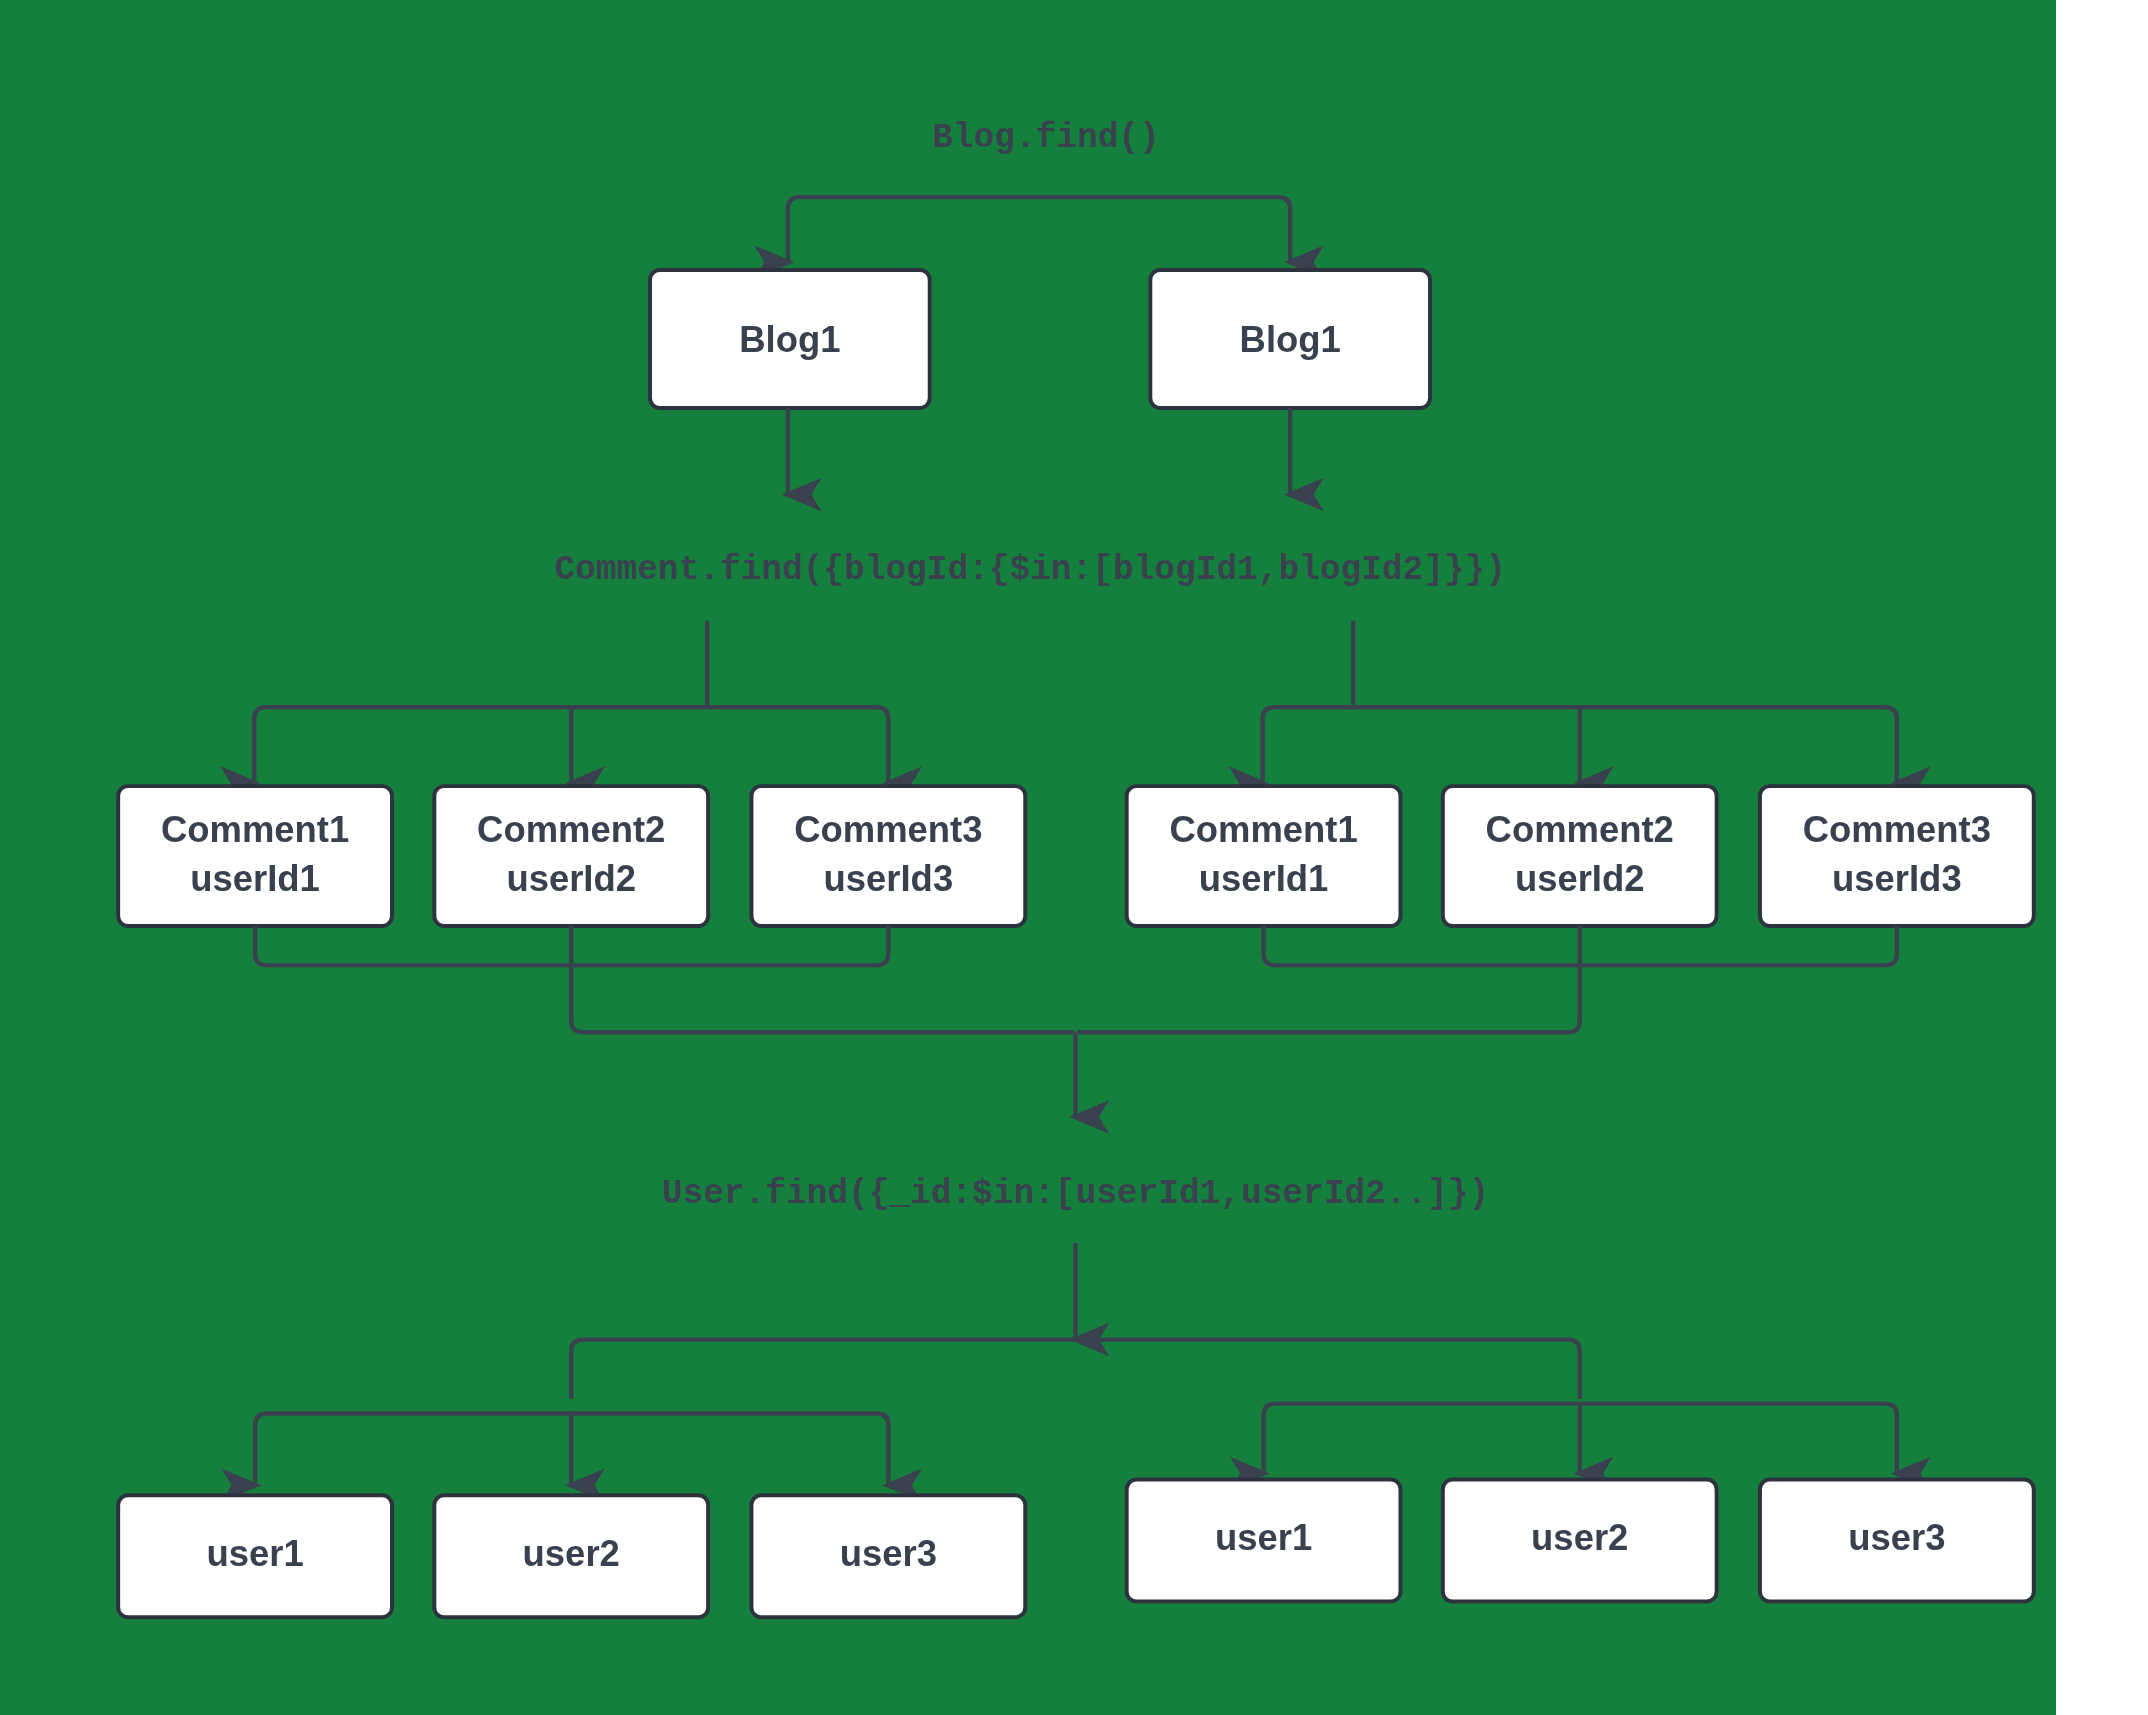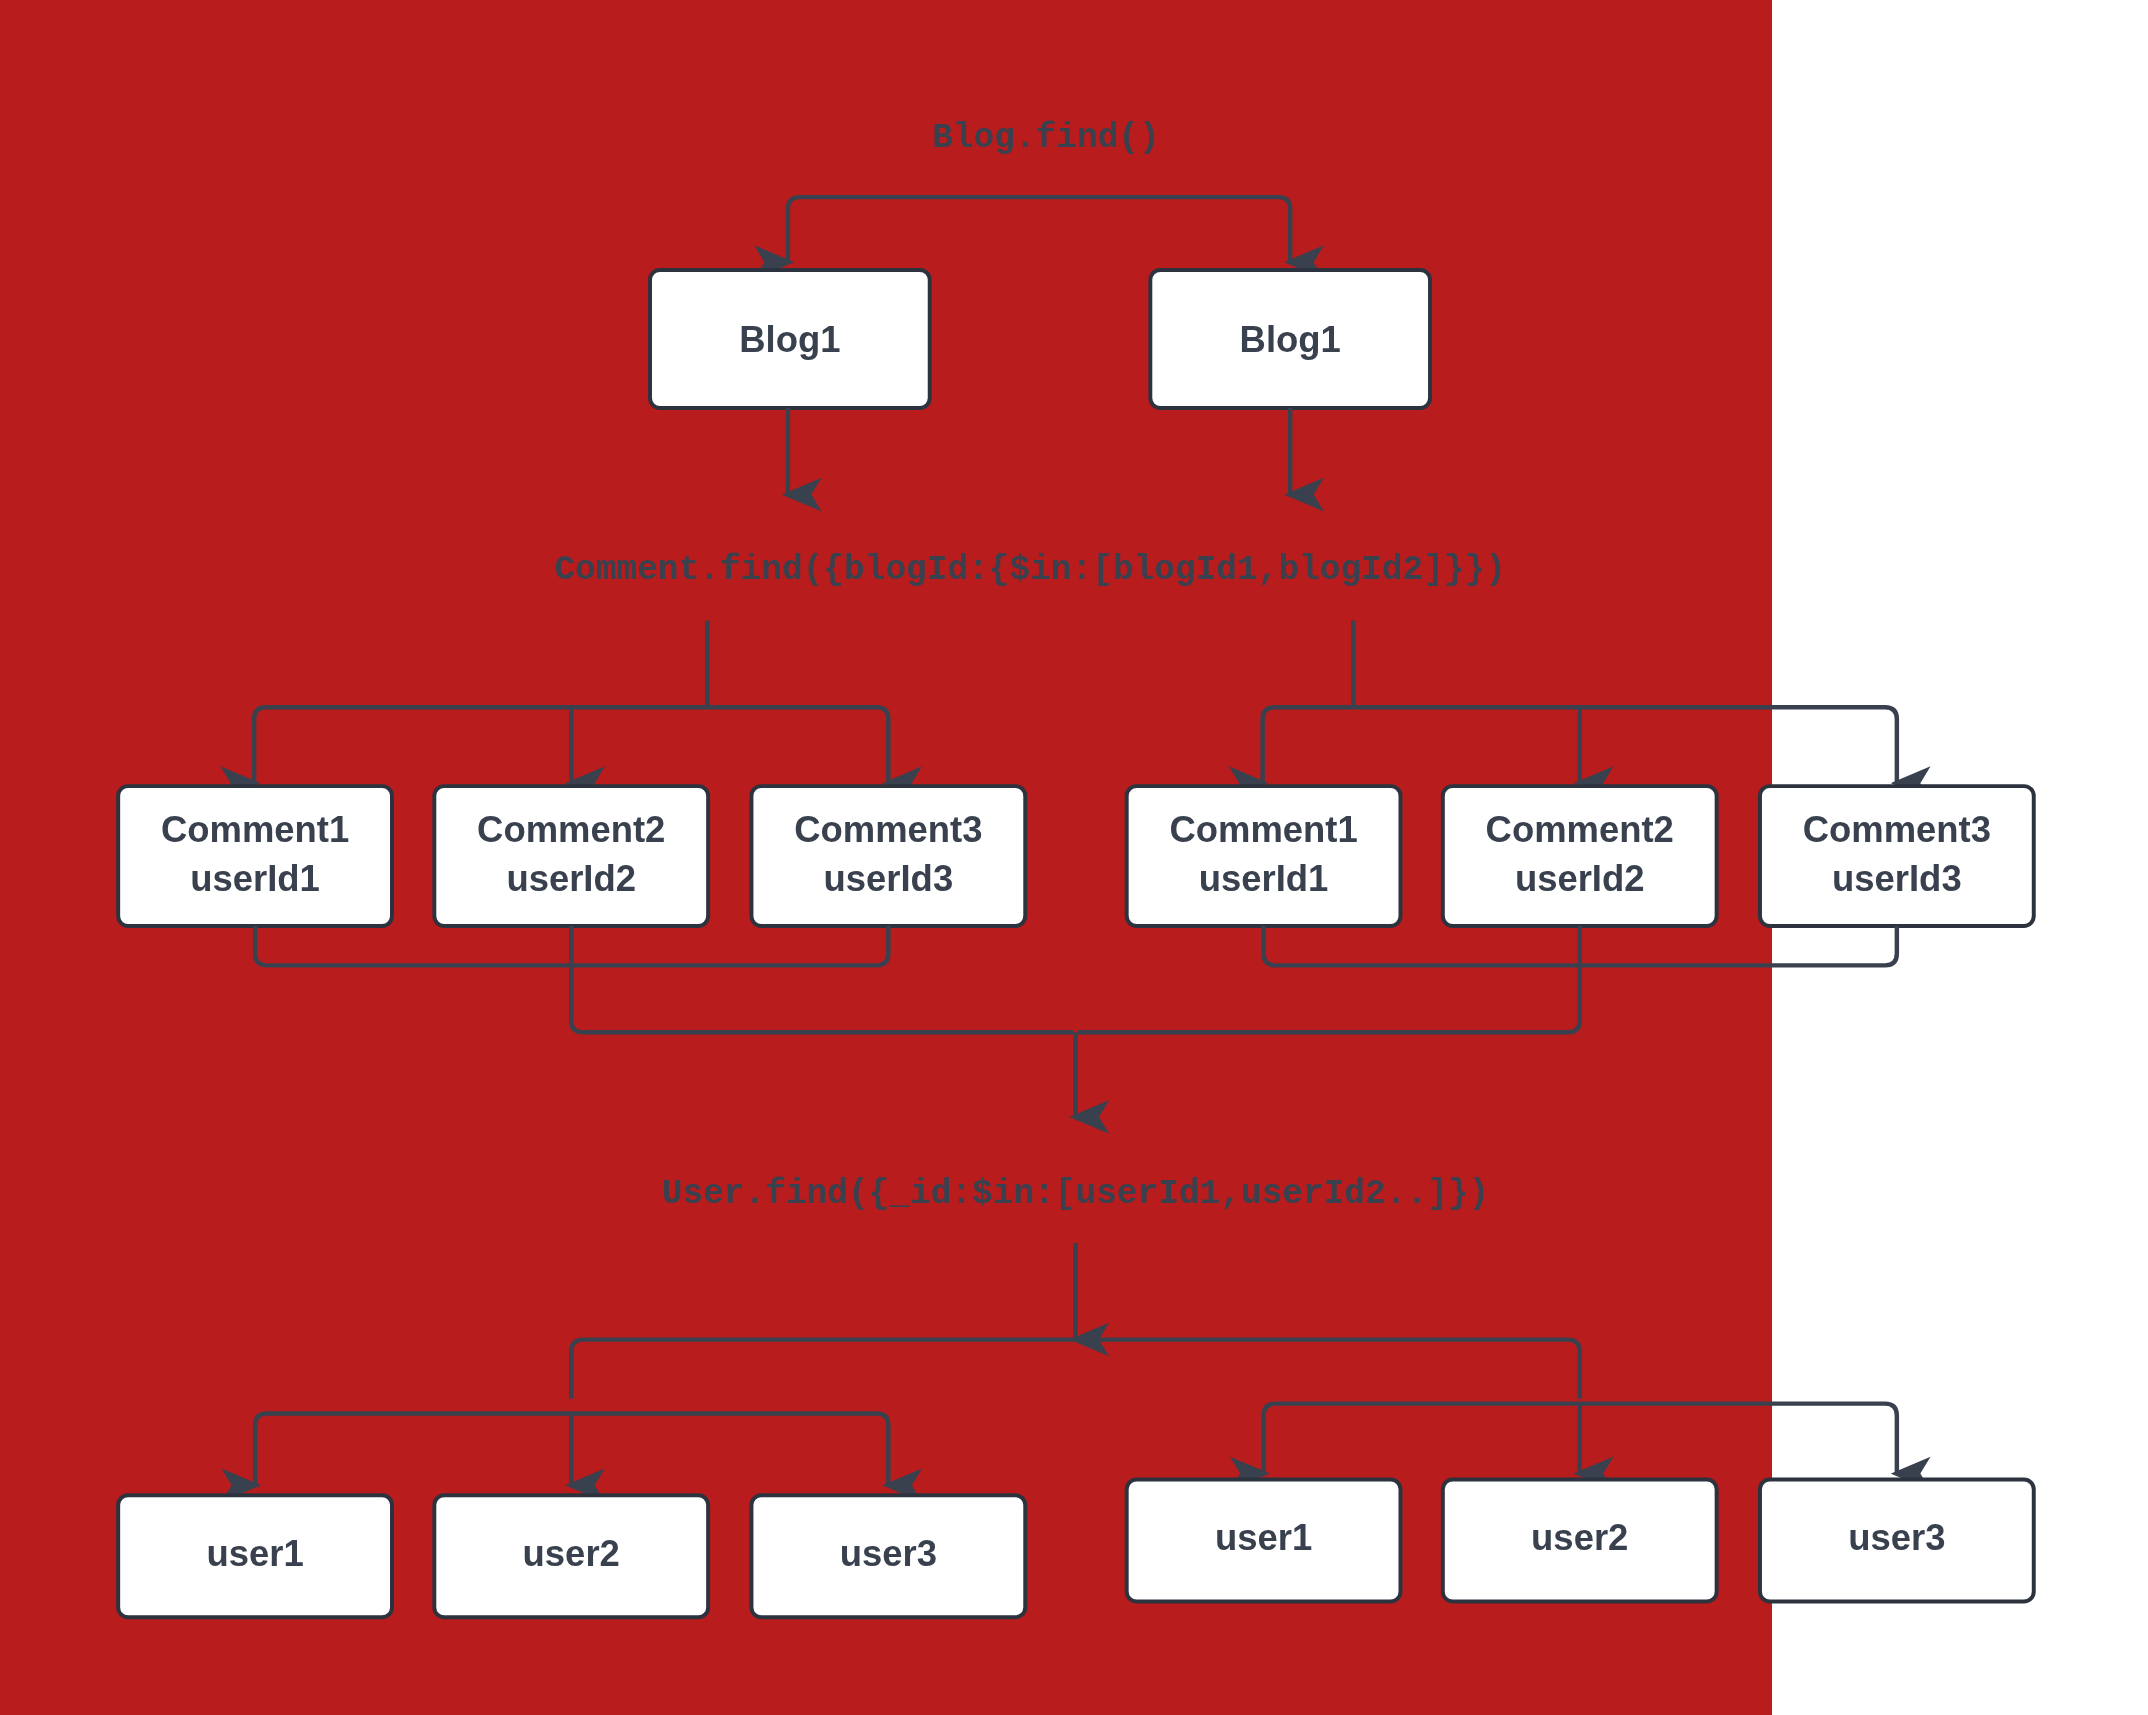--- a/index.html
+++ b/index.html
@@ -2,23 +2,23 @@
 <html><head>
 <meta charset="utf-8">
 <style>
   html, body {
     margin: 0;
     padding: 0;
     background: #ffffff;
   }
   #diagram-root {
     position: relative;
-    width: 1772px;
+    width: 2056px;
     height: 1715px;
-    background: #b91c1c;
+    background: #15803d;
     font-family: "Liberation Sans", sans-serif;
   }
   svg#flow-canvas {
     position: absolute;
     top: 0;
     left: 0;
     width: 2148px;
     height: 1715px;
     display: block;
   }

